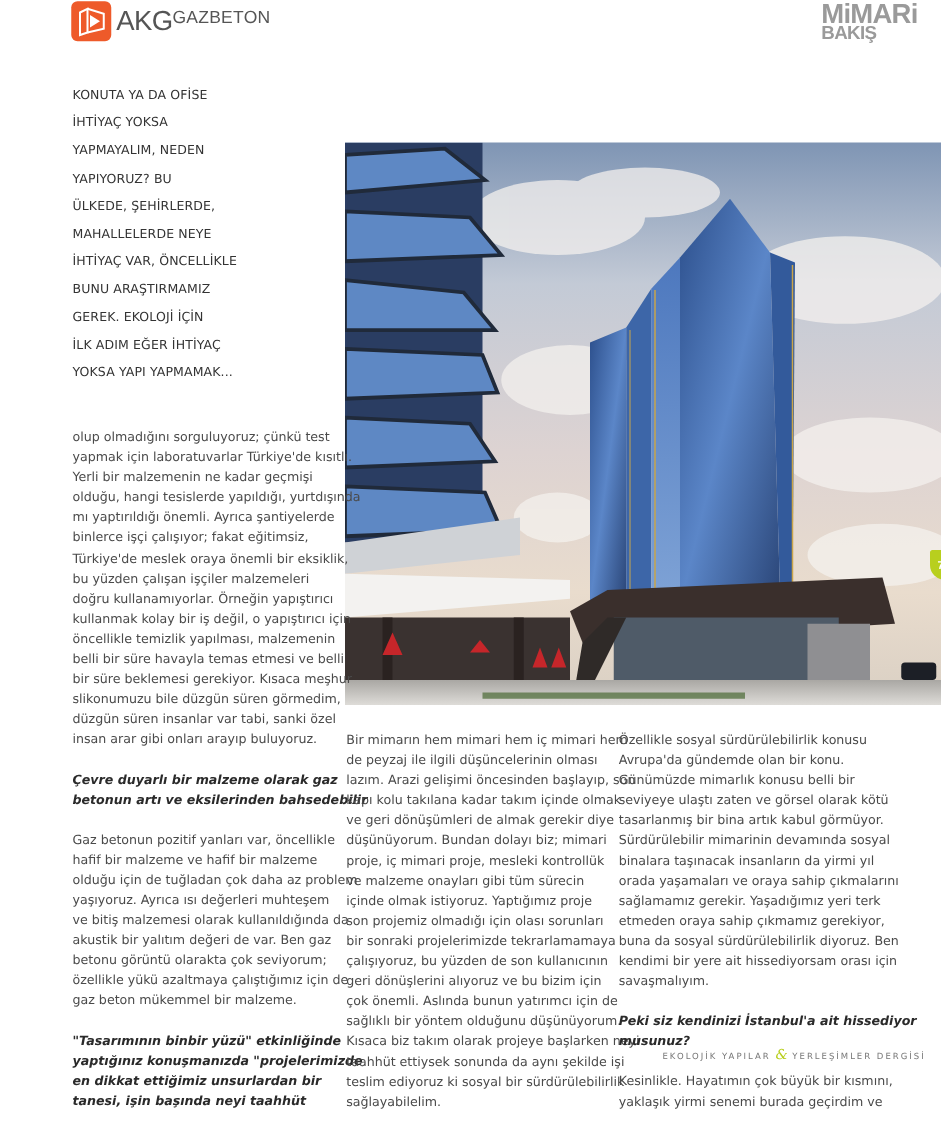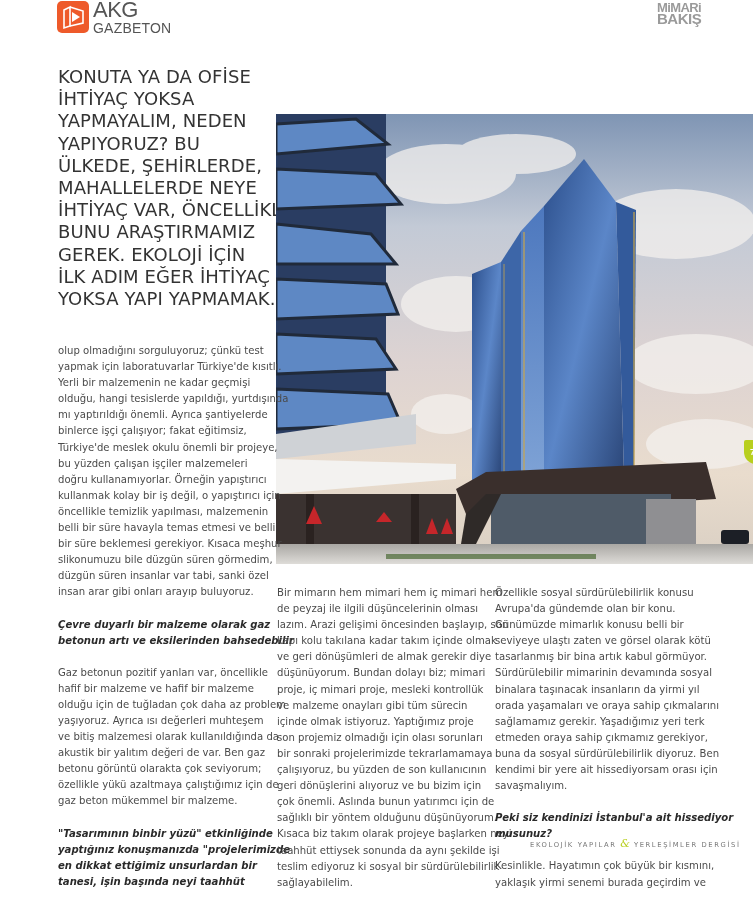--- a/index.html
+++ b/index.html
@@ -3,31 +3,31 @@
 <meta charset="utf-8">
 <style>
   html, body { margin: 0; padding: 0; }
   body {
     width: 753px; height: 900px; background: #ffffff; position: relative; overflow: hidden;
     font-family: "DejaVu Sans", sans-serif; color: #3a3a3a;
   }
   .logo-akg { position: absolute; left: 57px; top: 0; height: 34px; display: flex; align-items: center; }
   .logo-icon { width: 32px; height: 32px; background: #ee5a2a; border-radius: 5px; position: relative; overflow: hidden; }
   .logo-icon svg { position: absolute; left: 0; top: 0; }
-  .logo-text { margin-left: 4px; display: flex; flex-direction: column; line-height: 1; }
+  .logo-text { margin-left: 4px; display: flex; flex-direction: row; line-height: 1; }
   .logo-akg-name { font-family: "Liberation Sans", sans-serif; font-size: 22px; color: #555; letter-spacing: -0.5px; font-weight: normal; }
   .logo-akg-sub { font-family: "Liberation Sans", sans-serif; font-size: 14px; color: #555; letter-spacing: 0.2px; margin-top: 0px; text-align: center; }
 
   .logo-mimari { position: absolute; left: 657px; top: 2px; font-family: "Liberation Sans", sans-serif; font-weight: bold; color: #9a9a9a; line-height: 0.85; }
-  .logo-mimari .l1 { font-size: 13px; letter-spacing: -0.6px; display: block; }
+  .logo-mimari .l1 { font-size: 22px; letter-spacing: -0.6px; display: block; }
   .logo-mimari .l2 { font-size: 15px; letter-spacing: -0.5px; display: block; }
 
   .headline {
     position: absolute; left: 58px; top: 66px; width: 215px;
-    font-family: "DejaVu Sans", sans-serif; font-size: 18px; line-height: 22.2px;
+    font-family: "DejaVu Sans", sans-serif; font-size: 10px; line-height: 22.2px;
     color: #333; text-transform: none; letter-spacing: 0.1px;
   }
   .headline span { display: block; white-space: nowrap; }
 
   .photo {
     position: absolute; left: 276px; top: 114px; width: 477px; height: 450px; overflow: hidden;
     background: linear-gradient(180deg, #8fa3bd 0%, #c9d2dd 30%, #dcd6d6 55%, #e6dcd3 75%, #cfcac4 100%);
   }
   .photo svg { display: block; }
 
@@ -176,21 +176,21 @@
 <div class="page-badge">77</div>
 
 <div class="col col1">
   <p>
       <span class="line">olup olmadığını sorguluyoruz; çünkü test</span>
       <span class="line">yapmak için laboratuvarlar Türkiye'de kısıtlı.</span>
       <span class="line">Yerli bir malzemenin ne kadar geçmişi</span>
       <span class="line">olduğu, hangi tesislerde yapıldığı, yurtdışında</span>
       <span class="line">mı yaptırıldığı önemli. Ayrıca şantiyelerde</span>
       <span class="line">binlerce işçi çalışıyor; fakat eğitimsiz,</span>
-      <span class="line">Türkiye'de meslek okulu önemli bir projeye,</span>
+      <span class="line">Türkiye'de meslek oraya önemli bir eksiklik,</span>
       <span class="line">bu yüzden çalışan işçiler malzemeleri</span>
       <span class="line">doğru kullanamıyorlar. Örneğin yapıştırıcı</span>
       <span class="line">kullanmak kolay bir iş değil, o yapıştırıcı için</span>
       <span class="line">öncellikle temizlik yapılması, malzemenin</span>
       <span class="line">belli bir süre havayla temas etmesi ve belli</span>
       <span class="line">bir süre beklemesi gerekiyor. Kısaca meşhur</span>
       <span class="line">slikonumuzu bile düzgün süren görmedim,</span>
       <span class="line">düzgün süren insanlar var tabi, sanki özel</span>
       <span class="line">insan arar gibi onları arayıp buluyoruz.</span>
     </p>

